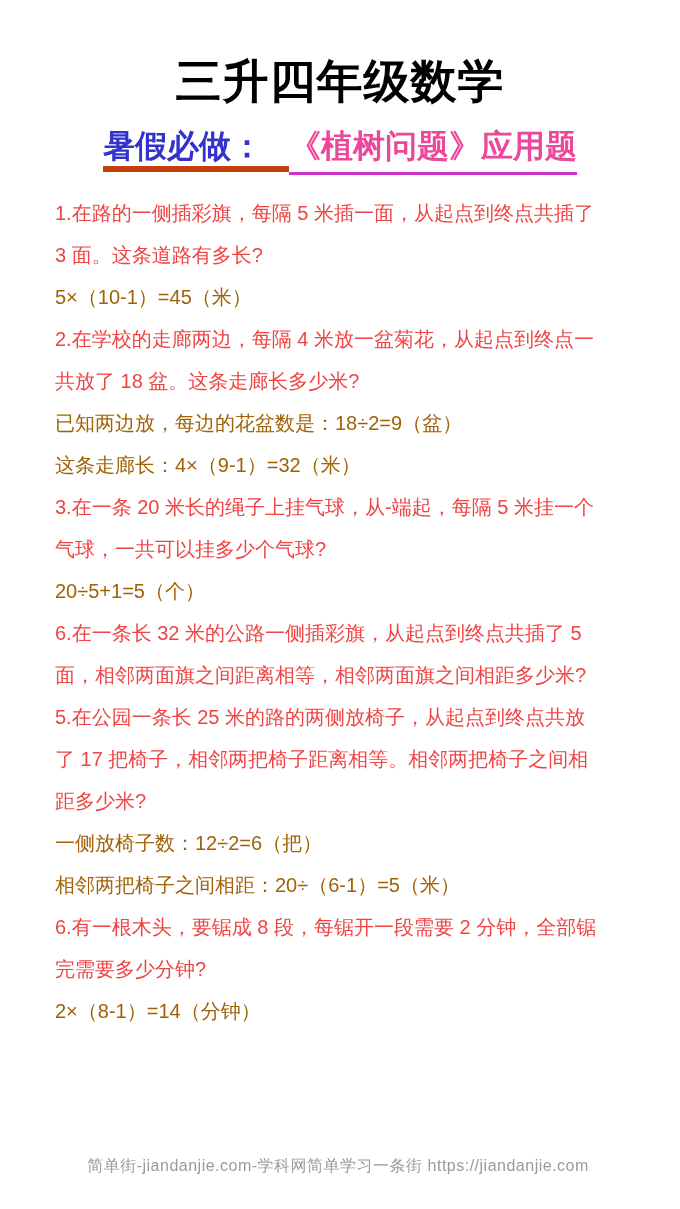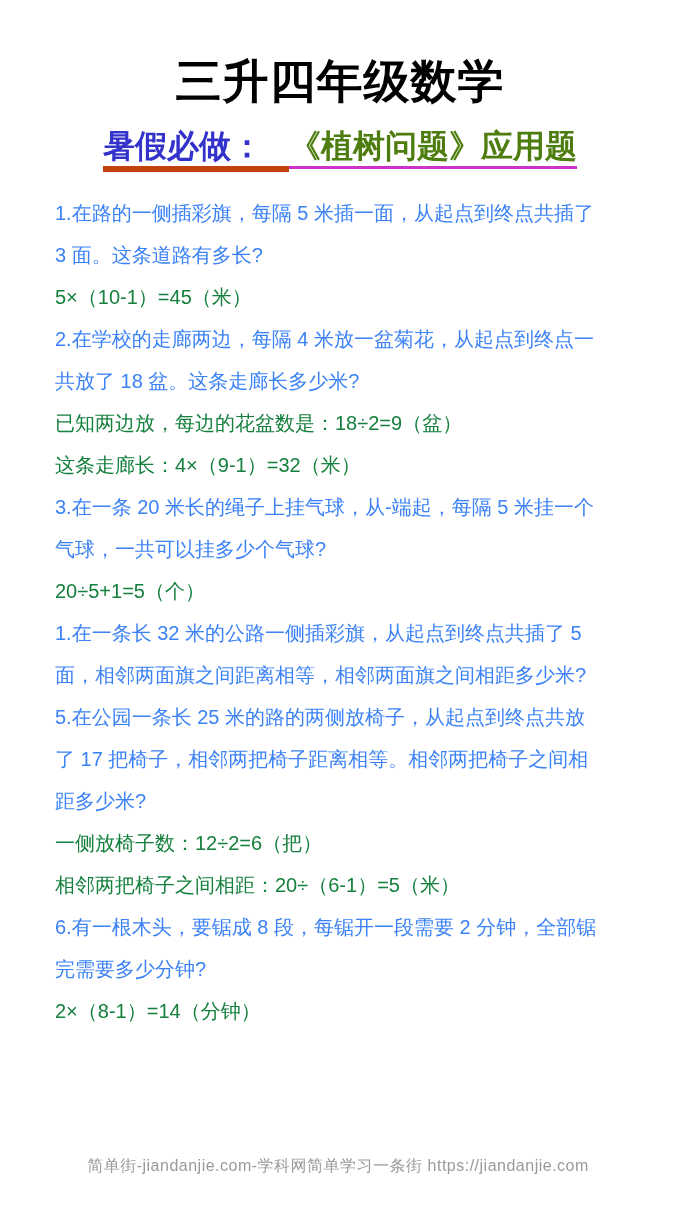--- a/index.html
+++ b/index.html
@@ -32,35 +32,35 @@
     font-weight: bold;
     white-space: nowrap;
   }
   .subtitle .prefix {
     color: #3333cc;
     border-bottom: 6px solid #c2410c;
     padding-right: 26px;
     padding-bottom: 2px;
   }
   .subtitle .topic {
-    color: #4d7c0f;
+    color: #ec4899;
     border-bottom: 3px solid #cc33cc;
-    padding-bottom: 2px;
+    padding-bottom: 8px;
   }
   .content {
     margin: 24px 48px 0 55px;
   }
   .line {
     font-size: 20px;
     line-height: 42px;
     white-space: nowrap;
     overflow: hidden;
   }
-  .q { color: #3b82f6; }
-  .a { color: #15803d; }
+  .q { color: #ef4444; }
+  .a { color: #a16207; }
   .footer {
     position: absolute;
     left: 0;
     right: 4px;
     bottom: 32px;
     text-align: center;
     font-size: 16px;
     color: #9a9a9a;
     letter-spacing: 0.5px;
   }
@@ -80,21 +80,21 @@
     <div class="line q">1.在路的一侧插彩旗，每隔 5 米插一面，从起点到终点共插了</div>
     <div class="line q">3 面。这条道路有多长?</div>
     <div class="line a">5×（10-1）=45（米）</div>
     <div class="line q">2.在学校的走廊两边，每隔 4 米放一盆菊花，从起点到终点一</div>
     <div class="line q">共放了 18 盆。这条走廊长多少米?</div>
     <div class="line a">已知两边放，每边的花盆数是：18÷2=9（盆）</div>
     <div class="line a">这条走廊长：4×（9-1）=32（米）</div>
     <div class="line q">3.在一条 20 米长的绳子上挂气球，从-端起，每隔 5 米挂一个</div>
     <div class="line q">气球，一共可以挂多少个气球?</div>
     <div class="line a">20÷5+1=5（个）</div>
-    <div class="line q">1.在一条长 32 米的公路一侧插彩旗，从起点到终点共插了 5</div>
+    <div class="line q">6.在一条长 32 米的公路一侧插彩旗，从起点到终点共插了 5</div>
     <div class="line q">面，相邻两面旗之间距离相等，相邻两面旗之间相距多少米?</div>
     <div class="line q">5.在公园一条长 25 米的路的两侧放椅子，从起点到终点共放</div>
     <div class="line q">了 17 把椅子，相邻两把椅子距离相等。相邻两把椅子之间相</div>
     <div class="line q">距多少米?</div>
     <div class="line a">一侧放椅子数：12÷2=6（把）</div>
     <div class="line a">相邻两把椅子之间相距：20÷（6-1）=5（米）</div>
     <div class="line q">6.有一根木头，要锯成 8 段，每锯开一段需要 2 分钟，全部锯</div>
     <div class="line q">完需要多少分钟?</div>
     <div class="line a">2×（8-1）=14（分钟）</div>
   </div>

